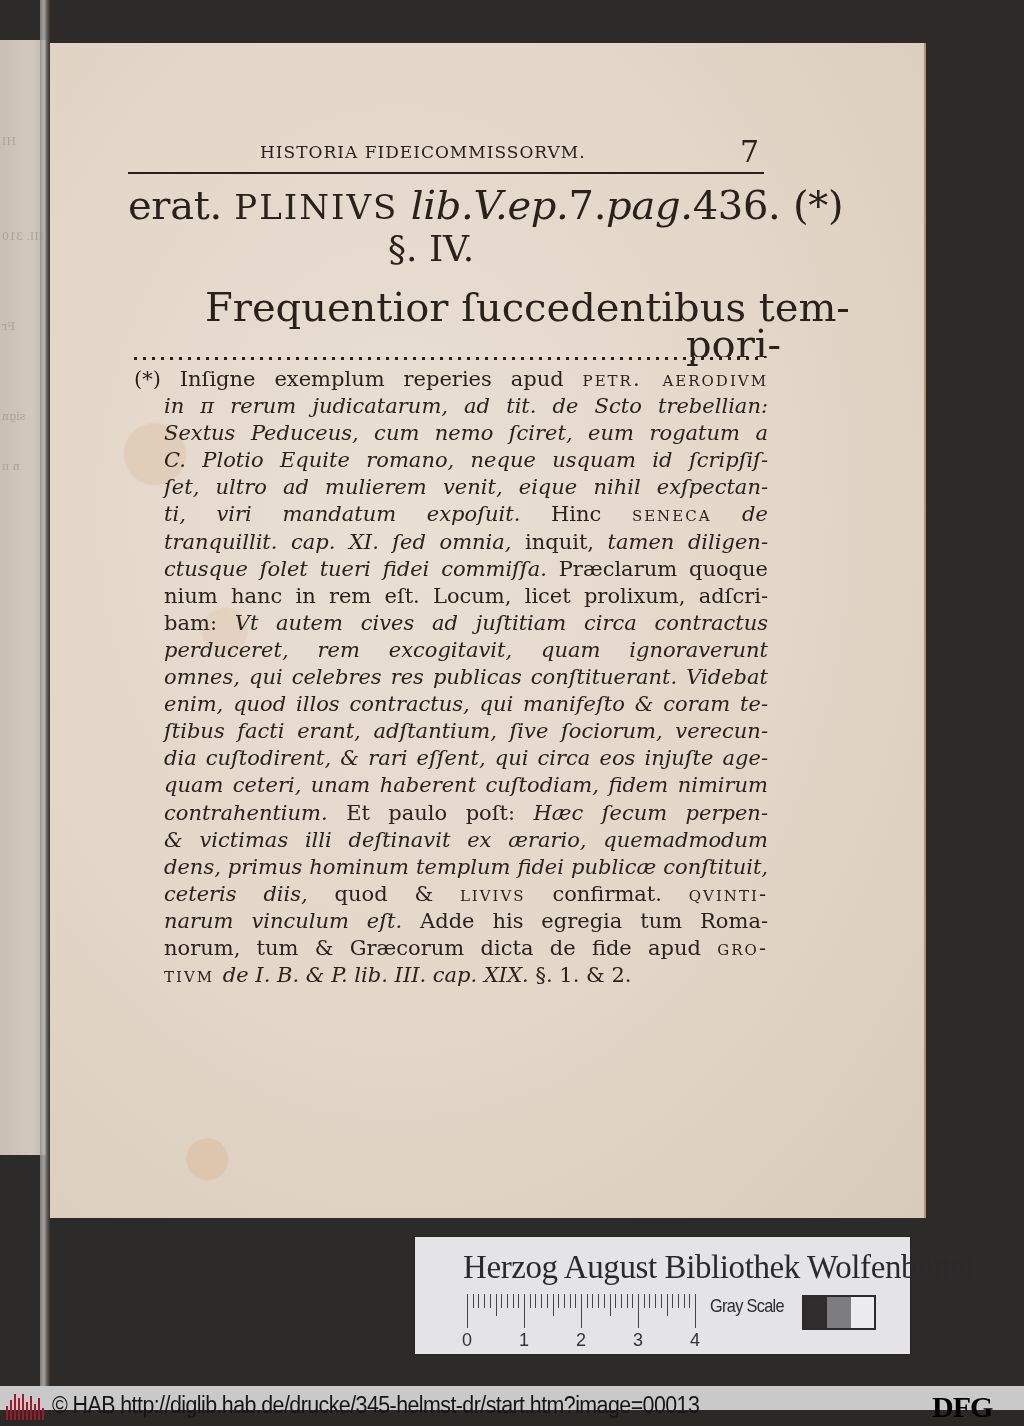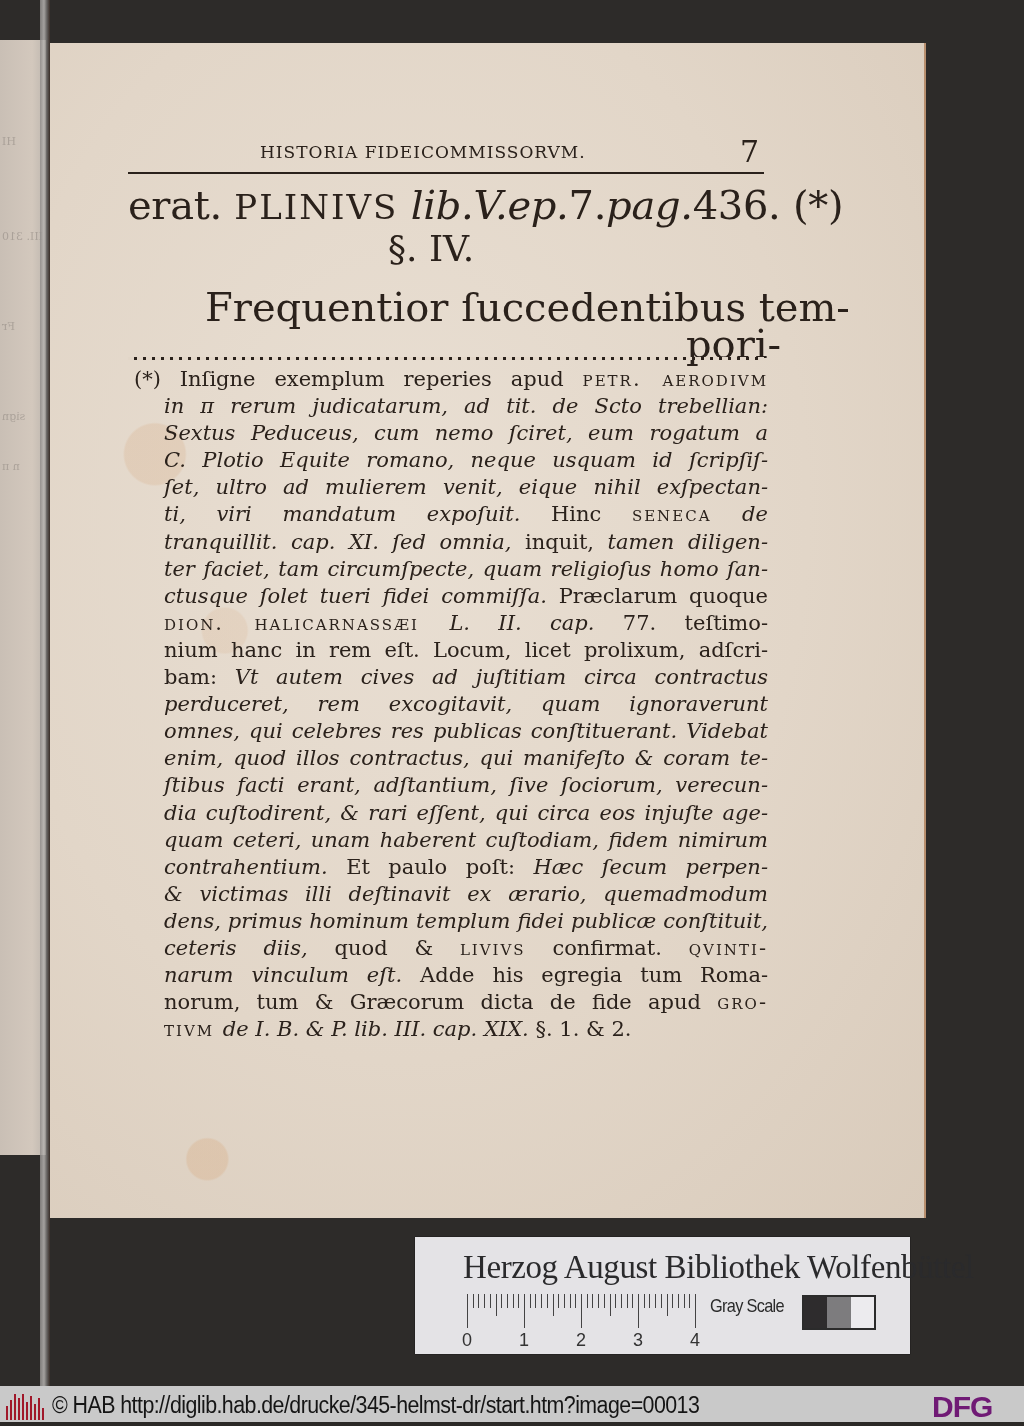--- a/index.html
+++ b/index.html
@@ -59,27 +59,27 @@
     font-size: 33px; color: #2a2a2c; white-space: nowrap; letter-spacing: -.4px; }
   .ruler { position: absolute; left: 52px; top: 57px; width: 230px; height: 34px; }
   .tick { position: absolute; top: 0; width: 1px; background: #444; }
   .ruler-num { position: absolute; top: 36px; font-family: "Liberation Sans", sans-serif; font-size: 18px; color: #333; }
   .gray-label { position: absolute; left: 295px; top: 58px; font-family: "Liberation Sans", sans-serif; font-size: 19px;
     color: #2b2b2b; letter-spacing: -.8px; transform: scaleX(.86); transform-origin: left; }
   .swatches { position: absolute; left: 387px; top: 58px; width: 74px; height: 35px; border: 2px solid #2b2b2b; display: flex; }
   .swatch { flex: 1; }
 
   
-  .footer { position: absolute; left: 0; top: 1386px; width: 1024px; height: 36px; background: #c9c9c9; }
+  .footer { position: absolute; left: 0; top: 1386px; width: 1024px; height: 24px; background: #c9c9c9; }
   .hab-logo { position: absolute; left: 6px; top: 8px; width: 40px; height: 26px; display: flex; gap: 2px; align-items: flex-end; }
   .hab-logo span { display: block; width: 2px; background: #a0182a; }
   .footer-text { position: absolute; left: 52px; top: 6px; font-family: "Liberation Sans", sans-serif; font-size: 23px;
     color: #151515; white-space: nowrap; letter-spacing: -.6px; transform: scaleX(.93); transform-origin: left; }
-  .dfg { position: absolute; left: 932px; top: 4px; font-family: Liberation Sans, sans-serif; font-weight: bold; font-size: 30px;
-    color: #701a75; letter-spacing: -1px; }
+  .dfg { position: absolute; left: 932px; top: 4px; font-family: Liberation Serif, serif; font-weight: bold; font-size: 30px;
+    color: #000000; letter-spacing: -1px; }
 </style>
 </head>
 <body>
 
 <div class="backdrop"></div>
 
 <div class="prev-page">
   <div class="ghost" style="top:95px">HI</div>
   <div class="ghost" style="top:190px">III. 310</div>
   <div class="ghost" style="top:280px">Fr</div>
@@ -109,23 +109,21 @@
 <div class="rule mid"></div>
 
 <div class="footnote ink" id="footnote">
     <span class="fn-line"><span>(*) Inſigne exemplum reperies apud </span><span class="sc">petr. aerodivm</span></span>
     <span class="fn-line indent"><i>in π rerum judicatarum, ad tit. de Scto trebellian:</i></span>
     <span class="fn-line indent"><i>Sextus Peduceus, cum nemo ſciret, eum rogatum a</i></span>
     <span class="fn-line indent"><i>C. Plotio Equite romano, neque usquam id ſcripſiſ-</i></span>
     <span class="fn-line indent"><i>ſet, ultro ad mulierem venit, eique nihil exſpectan-</i></span>
     <span class="fn-line indent"><i>ti, viri mandatum expoſuit.</i><span>  Hinc </span><span class="sc">seneca</span><i> de</i></span>
     <span class="fn-line indent"><i>tranquillit. cap. XI. ſed omnia,</i><span> inquit, </span><i>tamen diligen-</i></span>
-    <span class="fn-line indent"><i>ter faciet, tam circumſpecte, quam religioſus homo ſan-</i></span>
     <span class="fn-line indent"><i>ctusque ſolet tueri fidei commiſſa.</i><span>  Præclarum quoque</span></span>
-    <span class="fn-line indent"><span class="sc">dion. halicarnassæi </span><i>L. II. cap.</i><span> 77. teſtimo-</span></span>
     <span class="fn-line indent"><span>nium hanc in rem eſt.  Locum, licet prolixum, adſcri-</span></span>
     <span class="fn-line indent"><span>bam: </span><i>Vt autem cives ad juſtitiam circa contractus</i></span>
     <span class="fn-line indent"><i>perduceret, rem excogitavit, quam ignoraverunt</i></span>
     <span class="fn-line indent"><i>omnes, qui celebres res publicas conſtituerant. Videbat</i></span>
     <span class="fn-line indent"><i>enim, quod illos contractus, qui manifeſto &amp; coram te-</i></span>
     <span class="fn-line indent"><i>ſtibus facti erant, adſtantium, ſive ſociorum, verecun-</i></span>
     <span class="fn-line indent"><i>dia cuſtodirent, &amp; rari eſſent, qui circa eos injuſte age-</i></span>
     <span class="fn-line indent"><i>quam ceteri, unam haberent cuſtodiam, fidem nimirum</i></span>
     <span class="fn-line indent"><i>contrahentium.</i><span>  Et paulo poſt: </span><i>Hæc ſecum perpen-</i></span>
     <span class="fn-line indent"><i>&amp; victimas illi deſtinavit ex ærario, quemadmodum</i></span>

